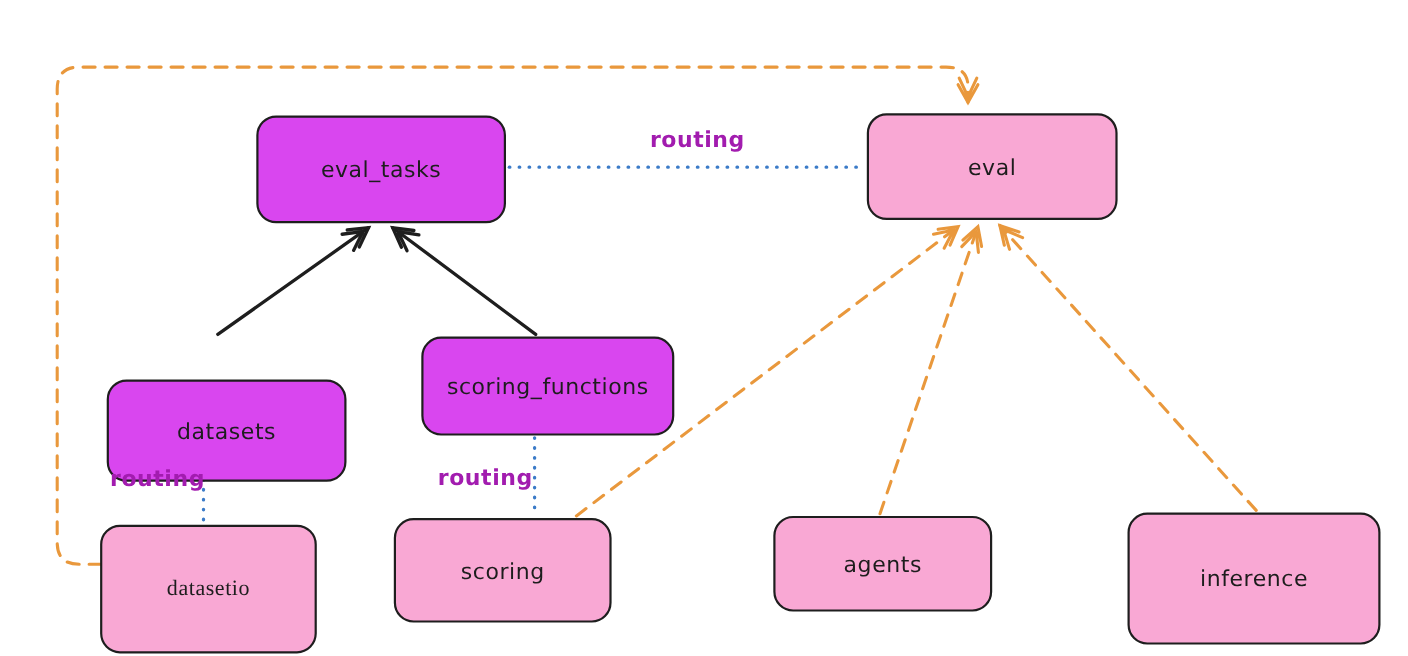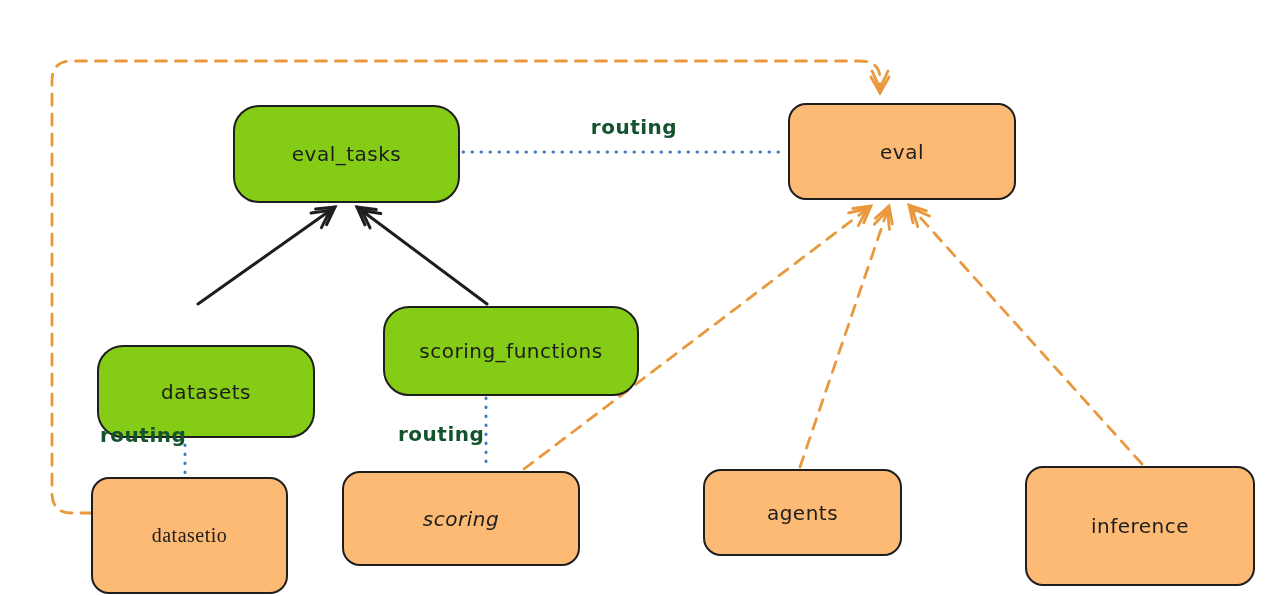--- a/index.html
+++ b/index.html
@@ -26,35 +26,35 @@
     box-sizing: border-box;
     border: 2.5px solid #1e1e1e;
     border-radius: 18px;
     display: flex;
     align-items: center;
     justify-content: center;
     font-size: 20px;
     color: #1d1d1d;
     letter-spacing: 0.5px;
   }
-  .node.blue  { background: #84cc16; border-radius: 26px; }
-  .node.green { background: #fdba74; }
+  .node.blue  { background: #d946ef; }
+  .node.green { background: #f9a8d4; }
 
   .node-eval-tasks        { left: 233px; top: 105px; width: 227px; height: 98px; }
   .node-eval              { left: 788px; top: 103px; width: 228px; height: 97px; }
   .node-datasets          { left: 97px;  top: 305px; width: 218px; height: 93px; margin-top: 40px; }
-  .node-scoring-functions { left: 383px; top: 306px; width: 256px; height: 90px; }
+  .node-scoring-functions { left: 383px; top: 306px; width: 230px; height: 90px; }
   .node-datasetio         { left: 91px;  top: 477px; width: 197px; height: 117px; font-family: Liberation Serif, serif; }
-  .node-scoring           { left: 342px; top: 471px; width: 238px; height: 95px; font-style: italic; }
+  .node-scoring           { left: 358px; top: 471px; width: 198px; height: 95px; }
   .node-agents            { left: 703px; top: 469px; width: 199px; height: 87px; }
   .node-inference         { left: 1025px; top: 466px; width: 230px; height: 120px; }
 
   .edge-label {
     position: absolute;
-    color: #14532d;
+    color: #a21caf;
     font-size: 20px;
     font-weight: bold;
     letter-spacing: 0.5px;
     text-align: center;
   }
   .edge-label-top       { left: 574px; top: 115px; width: 120px; }
   .edge-label-datasetio { left: 100px; top: 423px; width: 78px; }
   .edge-label-scoring   { left: 398px; top: 422px; width: 80px; }
 </style>
 </head>

